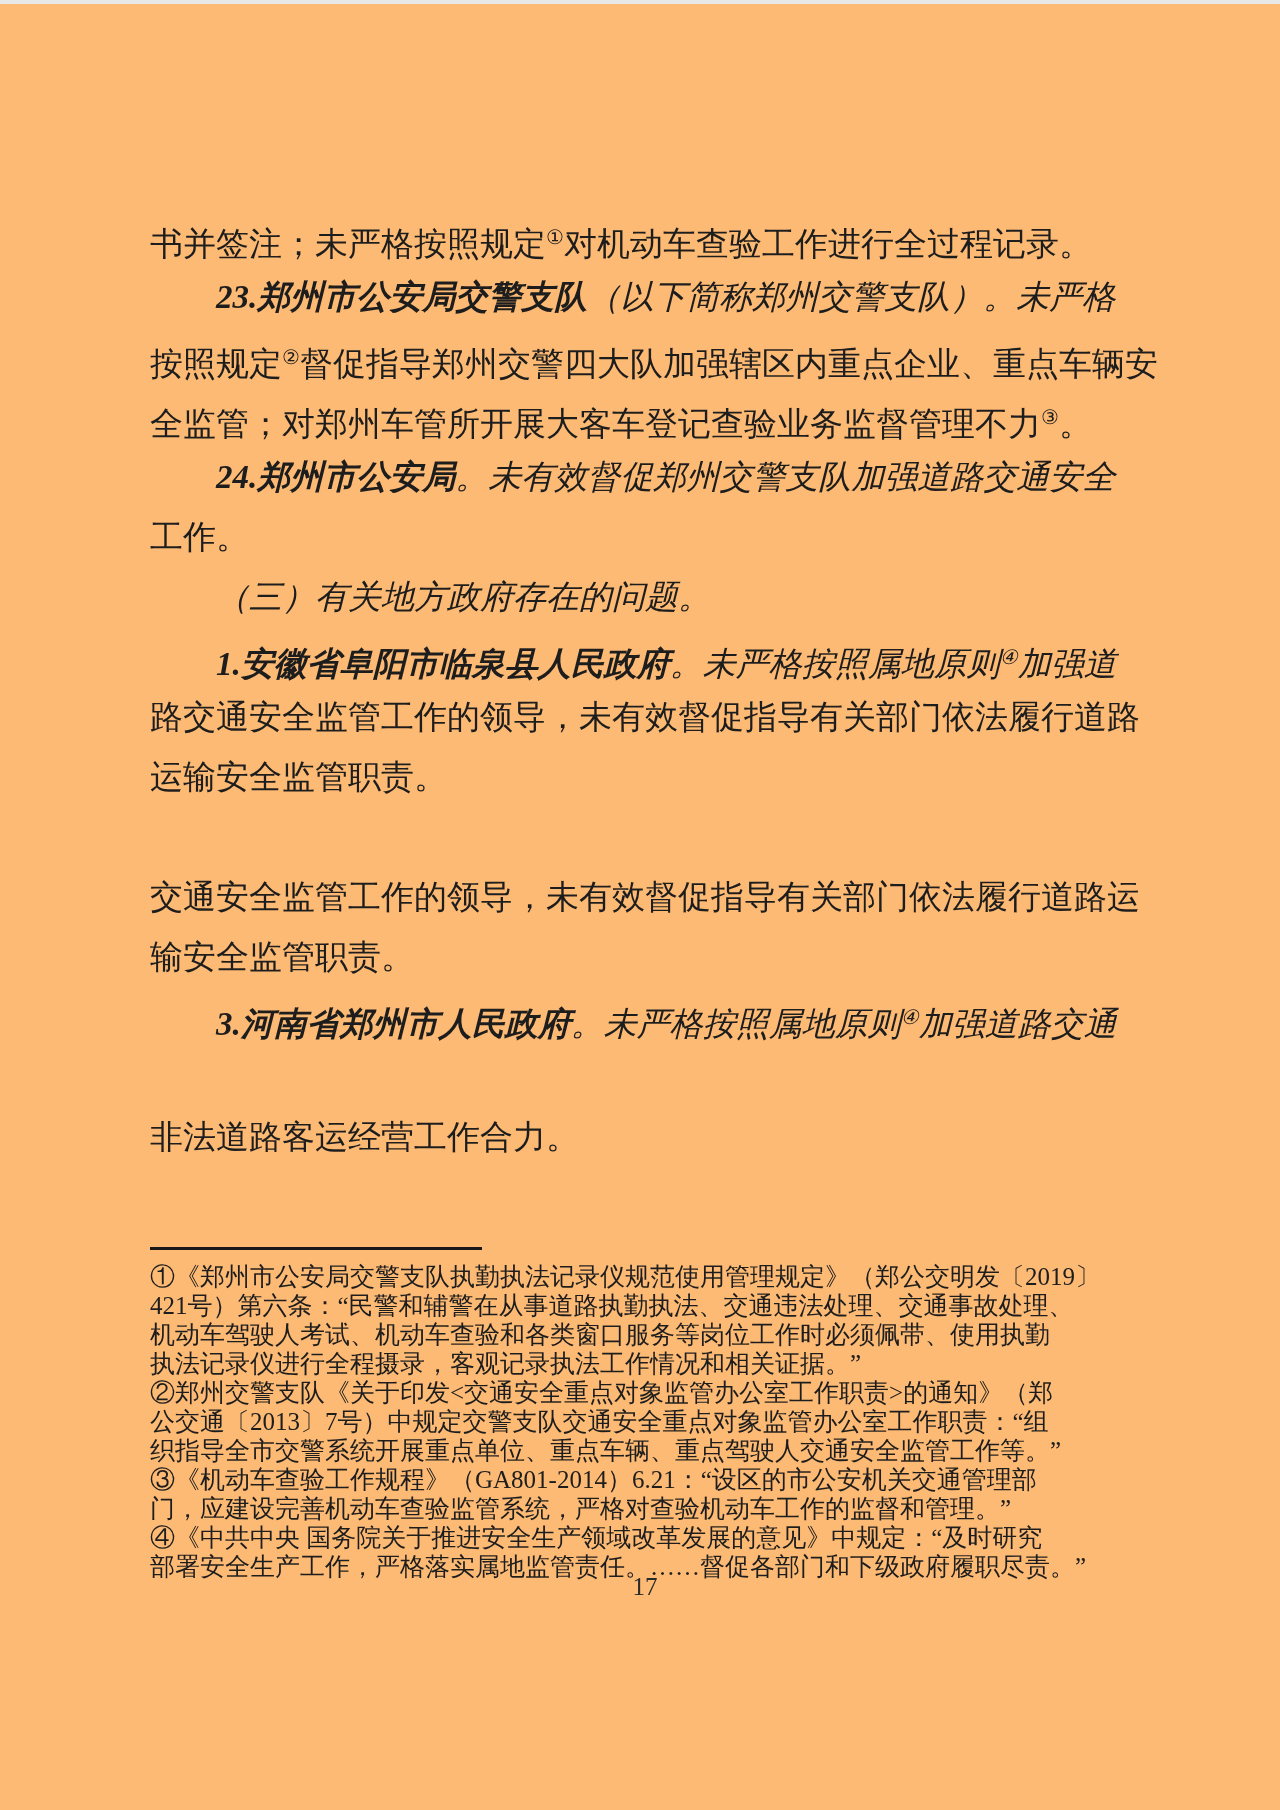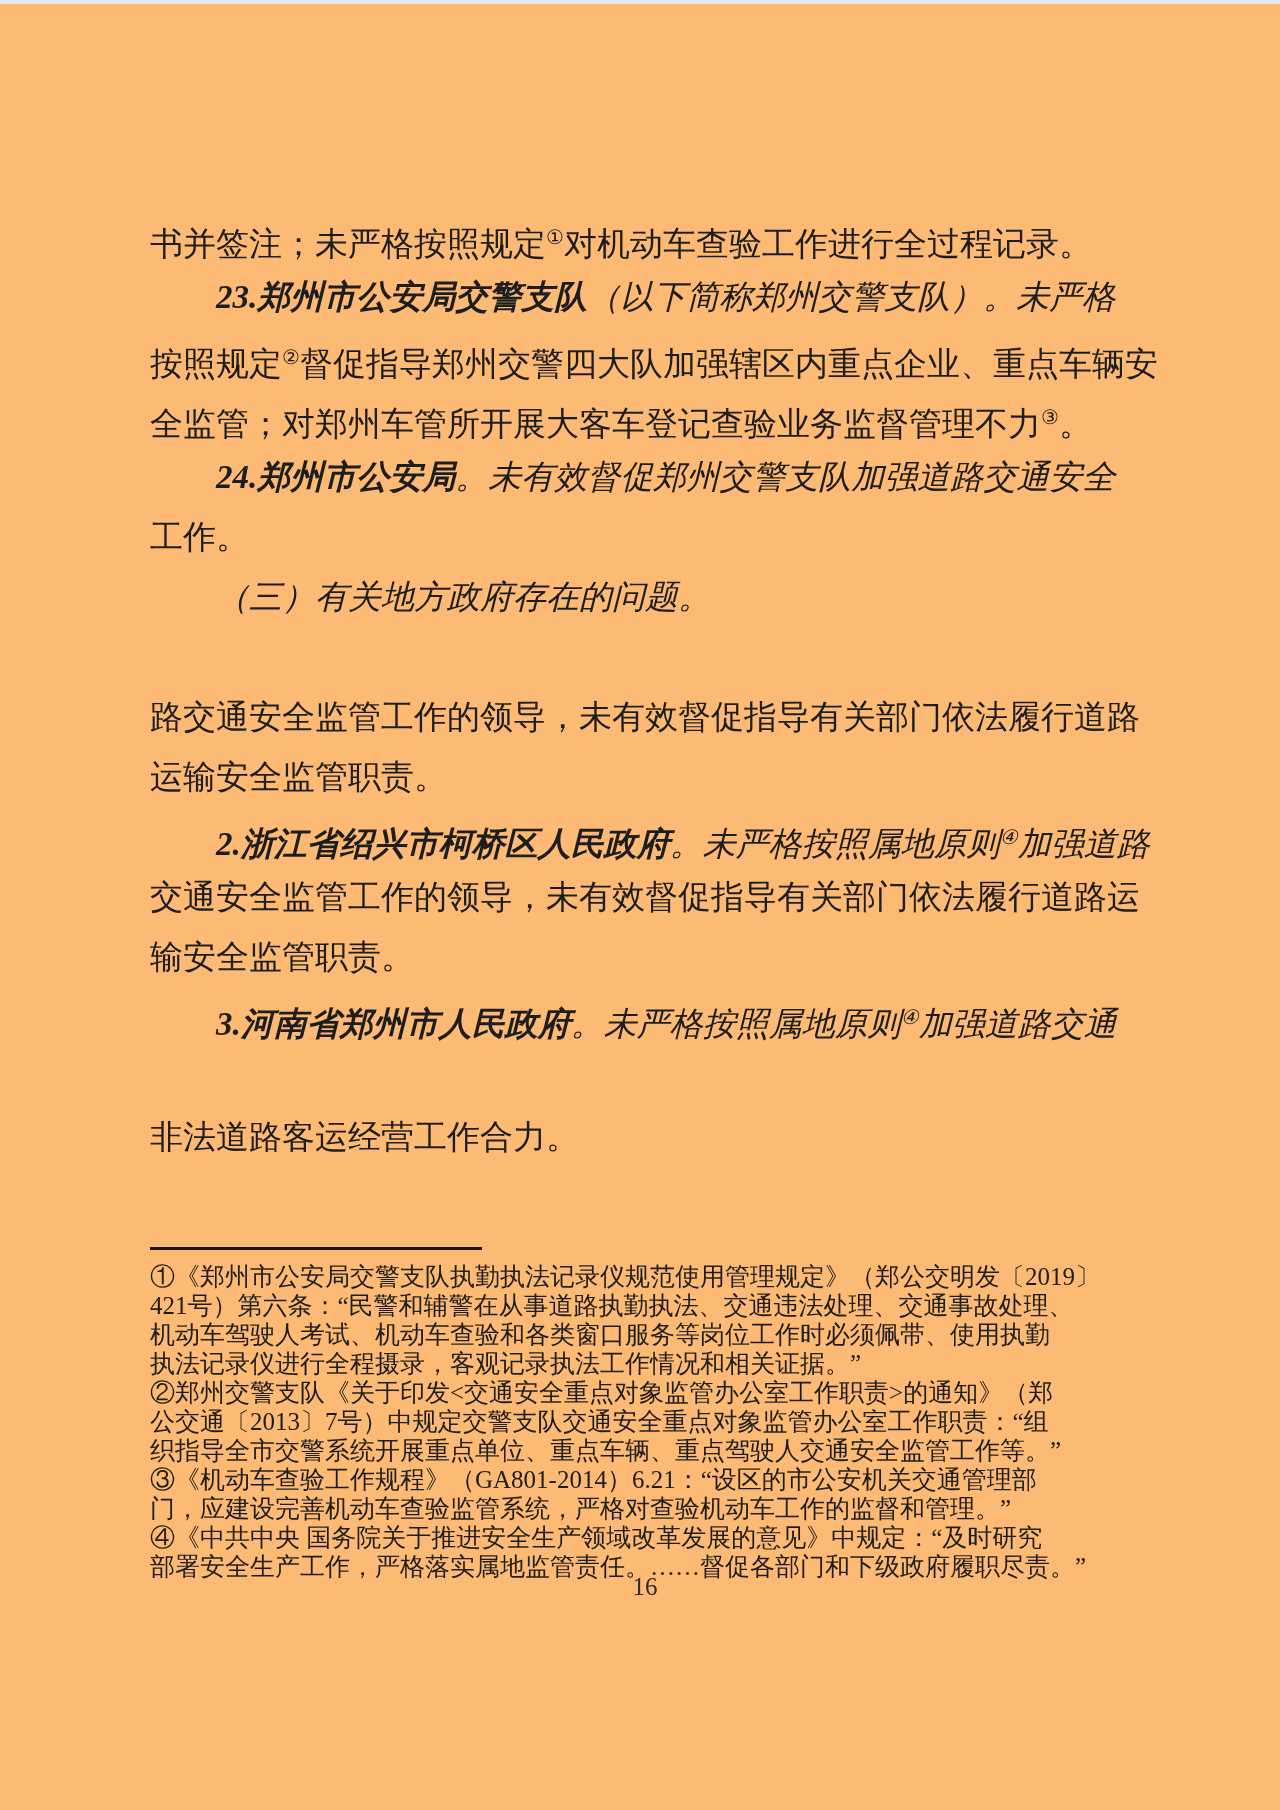--- a/index.html
+++ b/index.html
@@ -68,26 +68,26 @@
   <div class="bl" style="top:333px"><span>按照规定</span><span class="sup">②</span><span>督促指导郑州交警四大队加强辖区内重点企业、重点车辆安</span></div>
 
   <div class="bl" style="top:393px"><span>全监管；对郑州车管所开展大客车登记查验业务监督管理不力</span><span class="sup">③</span><span>。</span></div>
 
   <div class="bl ind" style="top:453px"><span class="b">24.郑州市公安局</span><span>。未有效督促郑州交警支队加强道路交通安全</span></div>
 
   <div class="bl" style="top:513px">工作。</div>
 
   <div class="bl ind" style="top:573px">（三）有关地方政府存在的问题。</div>
 
+  <div class="bl ind" style="top:633px"><span class="b">1.安徽省阜阳市临泉县人民政府</span><span>。未严格按照属地原则</span><span class="sup">④</span><span>加强道</span></div>
 
   <div class="bl" style="top:693px">路交通安全监管工作的领导，未有效督促指导有关部门依法履行道路</div>
 
   <div class="bl" style="top:753px">运输安全监管职责。</div>
 
-  <div class="bl ind" style="top:813px"><span class="b">2.浙江省绍兴市柯桥区人民政府</span><span>。未严格按照属地原则</span><span class="sup">④</span><span>加强道路</span></div>
 
   <div class="bl" style="top:873px">交通安全监管工作的领导，未有效督促指导有关部门依法履行道路运</div>
 
   <div class="bl" style="top:933px">输安全监管职责。</div>
 
   <div class="bl ind" style="top:993px"><span class="b">3.河南省郑州市人民政府</span><span>。未严格按照属地原则</span><span class="sup">④</span><span>加强道路交通</span></div>
 
 
   <div class="bl" style="top:1113px">非法道路客运经营工作合力。</div>
 
@@ -98,15 +98,15 @@
   <div class="fn" style="top:1316px">机动车驾驶人考试、机动车查验和各类窗口服务等岗位工作时必须佩带、使用执勤</div>
   <div class="fn" style="top:1345px">执法记录仪进行全程摄录，客观记录执法工作情况和相关证据。”</div>
   <div class="fn" style="top:1374px">②郑州交警支队《关于印发&lt;交通安全重点对象监管办公室工作职责&gt;的通知》（郑</div>
   <div class="fn" style="top:1403px">公交通〔2013〕7号）中规定交警支队交通安全重点对象监管办公室工作职责：“组</div>
   <div class="fn" style="top:1432px">织指导全市交警系统开展重点单位、重点车辆、重点驾驶人交通安全监管工作等。”</div>
   <div class="fn" style="top:1461px">③《机动车查验工作规程》（GA801-2014）6.21：“设区的市公安机关交通管理部</div>
   <div class="fn" style="top:1490px">门，应建设完善机动车查验监管系统，严格对查验机动车工作的监督和管理。”</div>
   <div class="fn" style="top:1519px">④《中共中央 国务院关于推进安全生产领域改革发展的意见》中规定：“及时研究</div>
   <div class="fn" style="top:1548px">部署安全生产工作，严格落实属地监管责任。……督促各部门和下级政府履职尽责。”</div>
 
-  <div class="pageno">16</div>
+  <div class="pageno">17</div>
 
 </div>
 
 </body></html>

